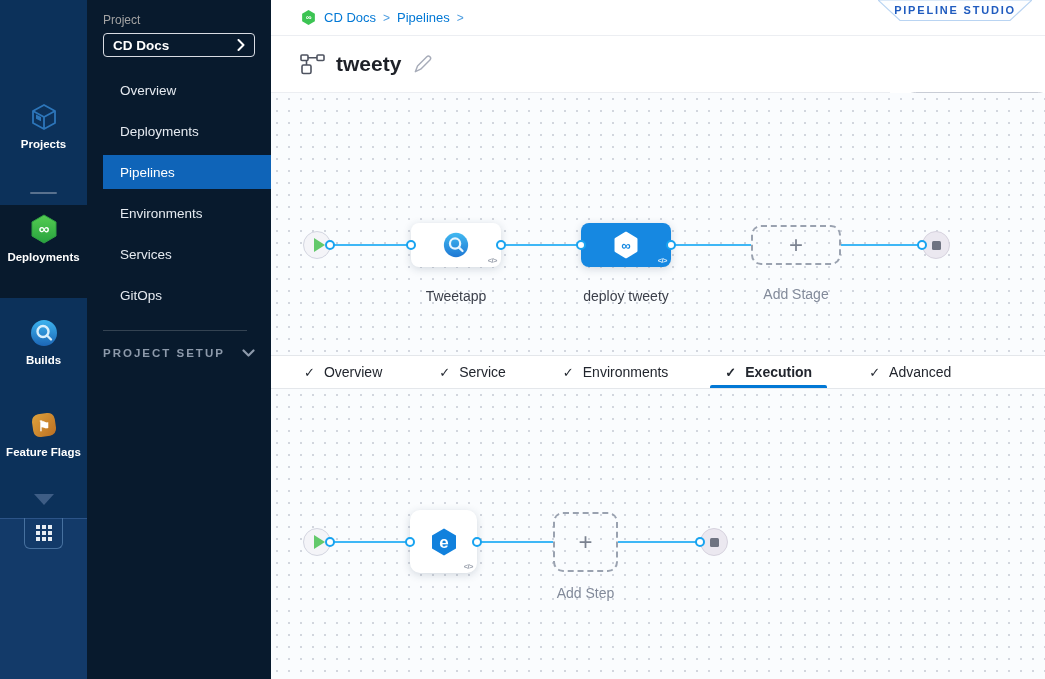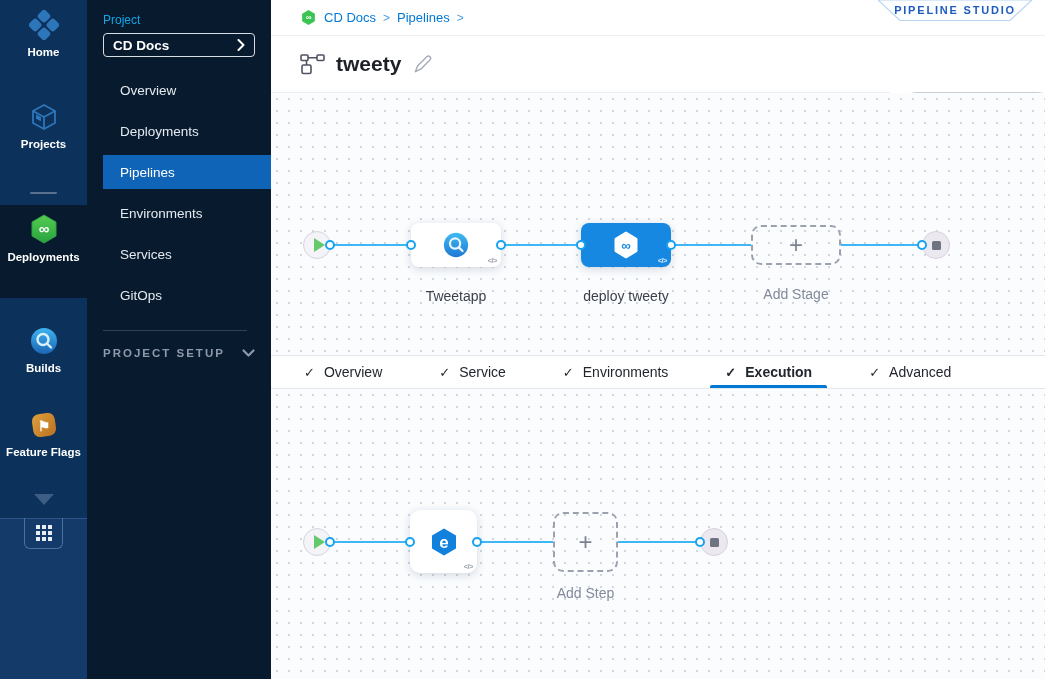--- a/index.html
+++ b/index.html
@@ -12,21 +12,21 @@
   .rail-item.active { background:#081a2d; }
   .rail-line { position:absolute; left:30px; width:27px; border-top:2px solid #59718e; border-radius:2px; }
   .rail-chevron { position:absolute; left:34px; top:494px; width:0; height:0; border-left:10px solid transparent; border-right:10px solid transparent; border-top:11px solid #3e5d85; cursor:pointer; }
   .rail-bottom { position:absolute; left:0; top:518px; width:87px; height:161px; background:#133a69; border-top:1px solid #2c5488; }
   .grid-box { position:absolute; left:24px; top:-1px; width:39px; height:31px; border:1px solid #47719f; border-top:none; border-radius:0 0 6px 6px; display:flex; align-items:center; justify-content:center; cursor:pointer; }
   .grid-icon { display:grid; grid-template-columns:repeat(3,4px); grid-template-rows:repeat(3,4px); gap:2px; }
   .grid-icon span { background:#e8edf3; width:4px; height:4px; }
 
   
   .sidebar { position:absolute; left:87px; top:0; width:184px; height:679px; background:#081a2d; z-index:4; }
-  .proj-label { position:absolute; left:16px; top:13px; color:#0ea5e9; font-size:12px; }
+  .proj-label { position:absolute; left:16px; top:13px; color:#a3a3a3; font-size:12px; }
   .proj-select { position:absolute; left:16px; top:33px; width:152px; height:24px; border:1px solid #d8dce3; border-radius:4px; color:#fff; font-size:13.5px; font-weight:bold; display:flex; align-items:center; justify-content:space-between; padding:0 9px; cursor:pointer; }
   .menu { position:absolute; left:0; top:73px; width:184px; }
   .menu-item { margin-left:16px; width:168px; height:34px; margin-bottom:7px; display:flex; align-items:center; padding-left:17px; color:#e5eaf0; font-size:13.5px; cursor:pointer; border-radius:0; }
   .menu-item.active { background:#0f64b8; color:#fff; }
   .sb-divider { position:absolute; left:16px; top:330px; width:144px; border-top:1px solid rgba(255,255,255,0.18); }
   .proj-setup { position:absolute; left:16px; top:347px; width:152px; display:flex; align-items:center; justify-content:space-between; color:#8d9aab; font-size:11.5px; font-weight:bold; letter-spacing:2px; cursor:pointer; }
 
   
   .main { position:absolute; left:271px; top:0; width:774px; height:679px; background:#fff; }
   .crumb-bar { position:absolute; left:0; top:0; width:774px; height:36px; border-bottom:1px solid #eceef2; display:flex; align-items:center; padding-left:29px; gap:7px; background:#fff; }
@@ -67,31 +67,20 @@
   .tab .chk { font-size:13px; color:#262b33; }
   .tab.active { font-weight:bold; }
   .tab.active::after { content:""; position:absolute; left:-15px; right:-15px; bottom:0; height:3px; background:#0278d5; border-radius:2px 2px 0 0; }
 </style>
 </head>
 <body>
 
 <div class="app">
 
   <nav class="rail">
-    <div class="rail-item" style="top:2px;">
-      <svg width="30" height="30" viewBox="0 0 30 30">
-        <g transform="rotate(45 15 15)" fill="#2d76ba">
-          <rect x="3.5" y="3.5" width="10.5" height="10.5" rx="2.8"></rect>
-          <rect x="16" y="3.5" width="10.5" height="10.5" rx="2.8"></rect>
-          <rect x="3.5" y="16" width="10.5" height="10.5" rx="2.8"></rect>
-          <rect x="16" y="16" width="10.5" height="10.5" rx="2.8"></rect>
-        </g>
-      </svg>
-      <span>Home</span>
-    </div>
     <div class="rail-item" style="top:94px;">
       <svg width="30" height="30" viewBox="0 0 30 30">
         <path d="M15 3 L26 9 V21 L15 27 L4 21 V9 Z" fill="none" stroke="#2d76ba" stroke-width="1.8" stroke-linejoin="round"></path>
         <path d="M4 9 L15 15 L26 9 M15 15 V27" fill="none" stroke="#2d76ba" stroke-width="1.8" stroke-linejoin="round"></path>
         <path d="M7 12.5 l5 2.6 v4.2 l-5 -2.6 z" fill="#2d76ba"></path>
       </svg>
       <span>Projects</span>
     </div>
     <div class="rail-line" style="top:192px;"></div>
     <div class="rail-item active" style="top:205px; height:93px;">
@@ -100,21 +89,21 @@
             <linearGradient id="gGreen" x1="0" y1="0" x2="0" y2="1">
           <stop offset="0" stop-color="#55cd52"></stop>
               <stop offset="1" stop-color="#27a33e"></stop>
         </linearGradient>
           </defs>
         <path d="M16 2 L28 9 V23 L16 30 L4 23 V9 Z" fill="url(#gGreen)" stroke="#2f9e42" stroke-width="1" stroke-linejoin="round"></path>
         <text x="16" y="21" text-anchor="middle" font-size="15" font-weight="bold" fill="#ffffff">∞</text>
       </svg>
       <span>Deployments</span>
     </div>
-    <div class="rail-item" style="top:318px;align-items:center;">
+    <div class="rail-item" style="top:310px;align-items:center;">
       <svg width="30" height="30" viewBox="0 0 30 30">
         <defs>
             <linearGradient id="gBlue" x1="0" y1="0" x2="0" y2="1">
           <stop offset="0" stop-color="#3db4ef"></stop>
               <stop offset="1" stop-color="#1c66b6"></stop>
         </linearGradient>
           </defs>
         <circle cx="15" cy="15" r="13" fill="url(#gBlue)"></circle>
         <circle cx="14" cy="13.5" r="5.5" fill="none" stroke="#d9effc" stroke-width="2.4"></circle>
         <path d="M18 17.5 L22 21.5" stroke="#d9effc" stroke-width="2.4" stroke-linecap="round"></path>

